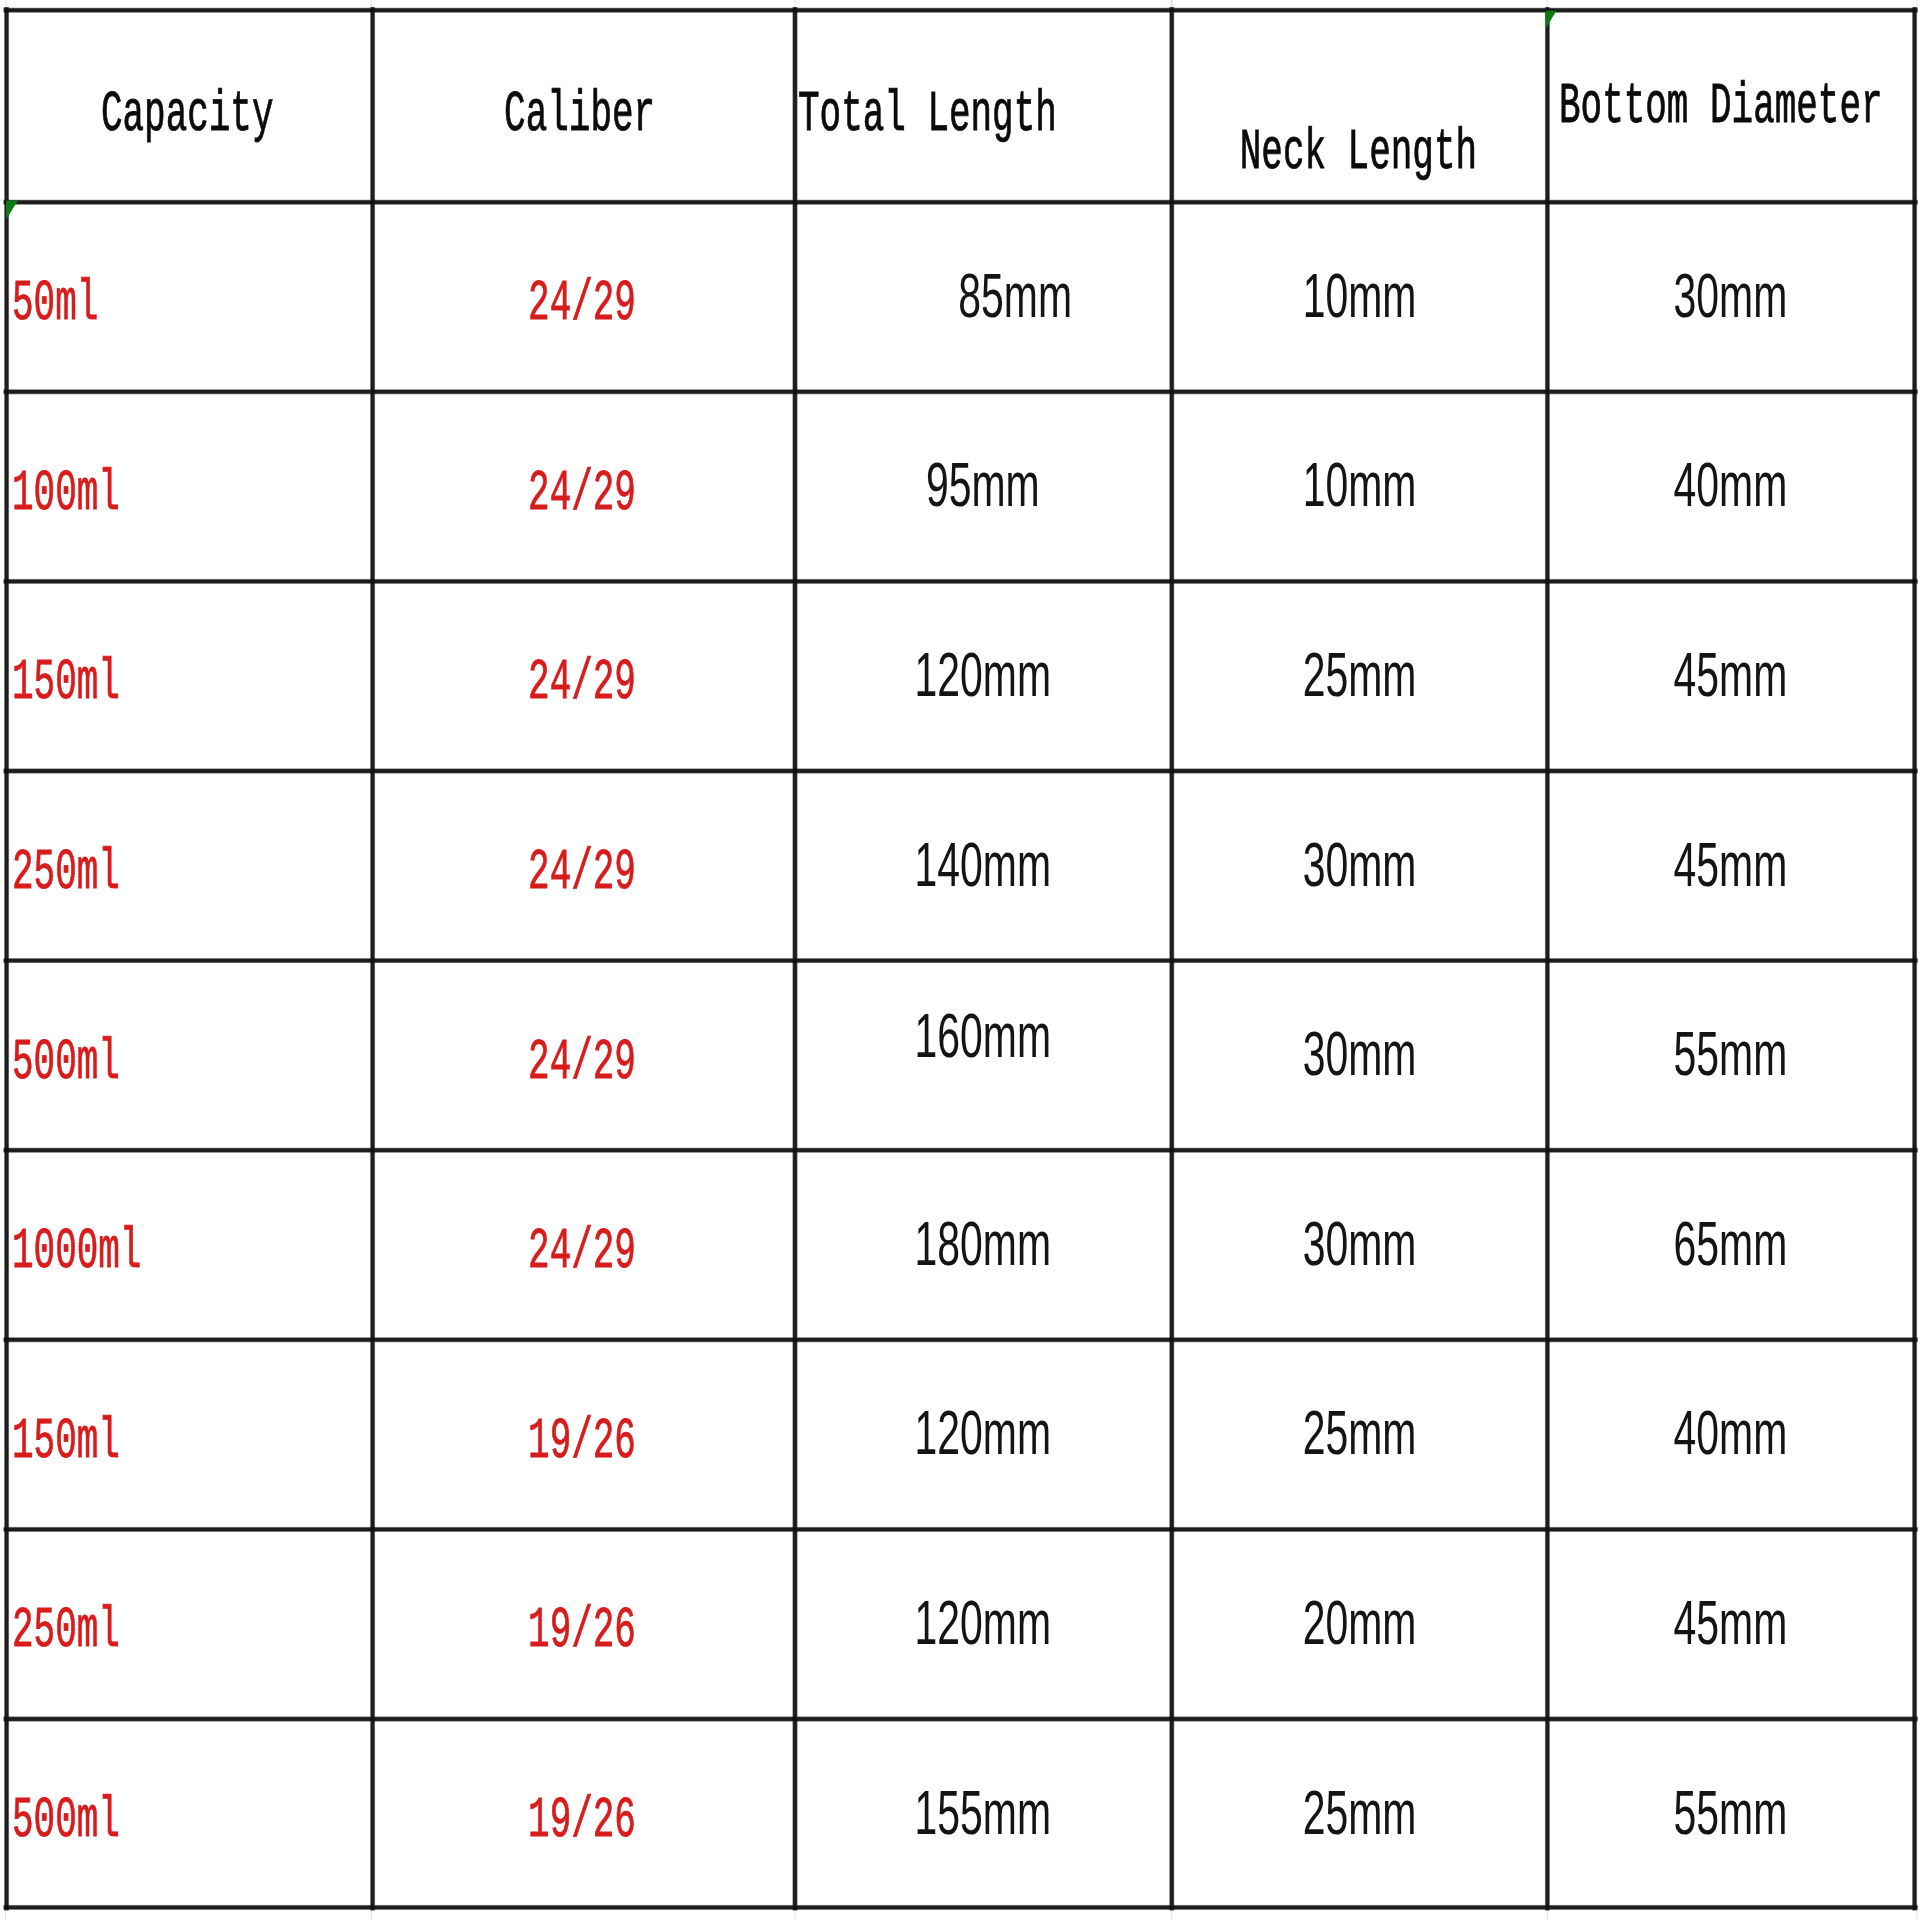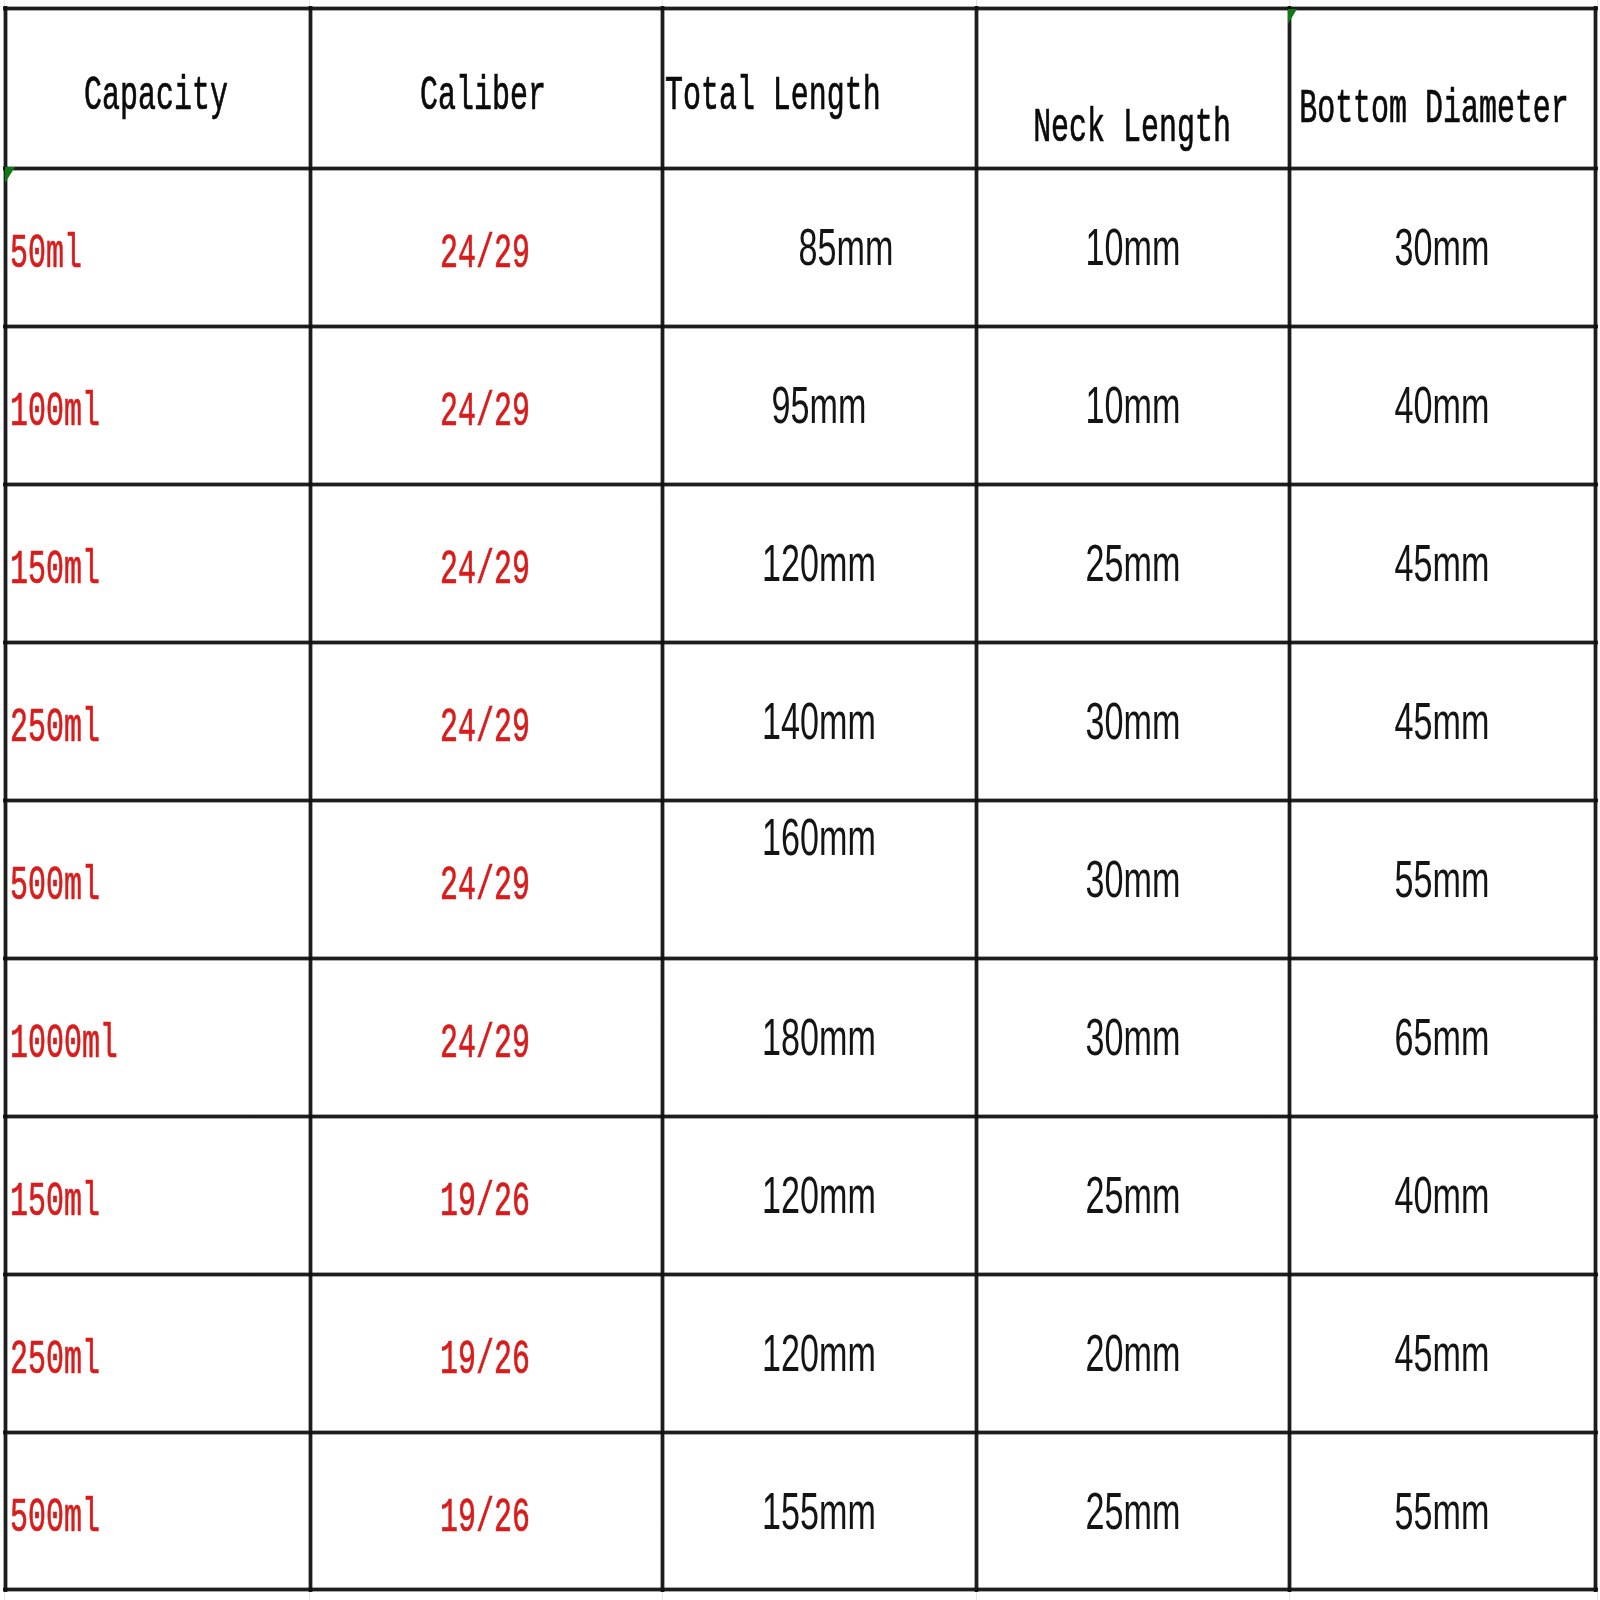--- a/index.html
+++ b/index.html
@@ -84,21 +84,21 @@
     </div>
     <div class="cell" style="left:311.5px;top:9.5px;width:349px;height:157px;">
       <span class="tx mono hdr" style="top:110.5px;left:50%;margin-left:-3px;transform:translate(-50%,-100%) scaleX(0.624);transform-origin:center bottom;">Caliber</span>
     </div>
     <div class="cell" style="left:663.5px;top:9.5px;width:311px;height:157px;">
       <span class="tx mono hdr" style="top:110.5px;left:1px;transform:translate(0,-100%) scaleX(0.624);transform-origin:left bottom;">Total Length</span>
     </div>
     <div class="cell" style="left:977.5px;top:9.5px;width:310px;height:157px;margin-top:32px;">
       <span class="tx mono hdr" style="top:110.5px;left:50%;margin-left:-1px;transform:translate(-50%,-100%) scaleX(0.624);transform-origin:center bottom;">Neck Length</span>
     </div>
-    <div class="cell" style="left:1290.5px;top:22px;width:303px;height:157px;">
+    <div class="cell" style="left:1290.5px;top:3px;width:303px;height:157px;">
       <span class="tx mono hdr" style="top:110.5px;left:50%;margin-left:-8px;transform:translate(-50%,-100%) scaleX(0.624);transform-origin:center bottom;">Bottom Diameter</span>
     </div>
   </div>
 
   <div id="body">
    <div>
     <div class="cell" style="left:6.5px;top:169.5px;width:302px;height:155px;">
       <span class="tx mono red" style="top:108px;left:3px;transform:translate(0,-100%) scaleX(0.624);transform-origin:left bottom;">50ml</span>
     </div>
     <div class="cell" style="left:311.5px;top:169.5px;width:349px;height:155px;">
@@ -165,21 +165,21 @@
       <span class="tx sans blk" style="top:103px;left:50%;margin-left:0px;transform:translate(-50%,-100%) scaleX(0.656);transform-origin:center bottom;">45mm</span>
     </div>
    </div>
    <div>
     <div class="cell" style="left:6.5px;top:801.5px;width:302px;height:155px;">
       <span class="tx mono red" style="top:108px;left:3px;transform:translate(0,-100%) scaleX(0.624);transform-origin:left bottom;">500ml</span>
     </div>
     <div class="cell" style="left:311.5px;top:801.5px;width:349px;height:155px;">
       <span class="tx mono red" style="top:108px;left:50%;margin-left:-1px;transform:translate(-50%,-100%) scaleX(0.624);transform-origin:center bottom;">24/29</span>
     </div>
-    <div class="cell" style="left:663.5px;top:760px;width:311px;height:155px;">
+    <div class="cell" style="left:663.5px;top:787px;width:311px;height:155px;">
       <span class="tx sans blk" style="top:103px;left:50%;margin-left:0px;transform:translate(-50%,-100%) scaleX(0.656);transform-origin:center bottom;">160mm</span>
     </div>
     <div class="cell" style="left:977.5px;top:801.5px;width:310px;height:155px;">
       <span class="tx sans blk" style="top:103px;left:50%;margin-left:0px;transform:translate(-50%,-100%) scaleX(0.656);transform-origin:center bottom;">30mm</span>
     </div>
     <div class="cell" style="left:1290.5px;top:801.5px;width:303px;height:155px;">
       <span class="tx sans blk" style="top:103px;left:50%;margin-left:0px;transform:translate(-50%,-100%) scaleX(0.656);transform-origin:center bottom;">55mm</span>
     </div>
    </div>
    <div>

